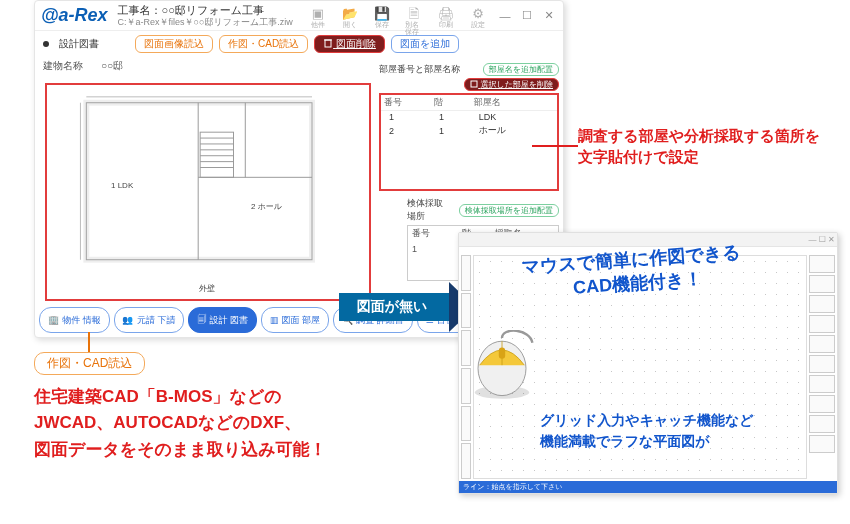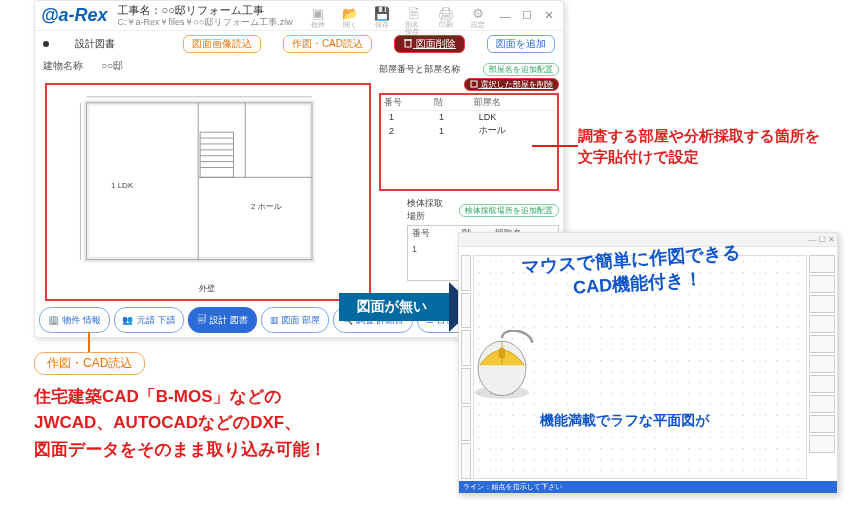--- a/index.html
+++ b/index.html
@@ -33,21 +33,21 @@
 .title-line2 { color: #888; font-size: 9px; }
 .title-icons { display: flex; gap: 14px; margin: 0 10px; }
 .title-icon { width: 18px; height: 18px; display: flex; flex-direction:column; align-items:center; }
 .title-icon-sym { color: #b0b0b0; font-size: 13px; line-height: 1; }
 .title-icon-lab { color: #b0b0b0; font-size: 7px; line-height: 1; margin-top:1px; }
 .win-controls { display: flex; gap: 6px; align-items:center; color:#888; }
 .win-controls span { width: 16px; text-align:center; }
 
 .toolbar {
   display:flex; align-items:center; gap: 6px;
-  padding: 4px 8px; font-size: 10px; justify-content: space-between;
+  padding: 4px 8px; font-size: 10px;
 }
 .sec-label { color:#333; font-size: 10px; }
 .pill {
   border: 1px solid; border-radius: 6px; padding: 1px 8px;
   font-size: 10px; line-height: 1.4; white-space: nowrap;
 }
 .pill-orange { color:#e8730a; border-color:#f4a95a; }
 .pill-red    { color:#fff; background:#7f1d1d; border-color:#e23c3c;text-decoration:underline; }
 .pill-red svg { vertical-align:-1px; }
 .pill-blue   { color:#2a6bd8; border-color:#7aa5eb; }
@@ -436,20 +436,21 @@
   <div class="cad-status">
     <span>ライン：始点を指示して下さい</span>
   </div>
 </div>
 
 <div class="cad-anno1">
   <div>マウスで簡単に作図できる</div>
   <div class="line2">CAD機能付き！</div>
 </div>
 <div class="cad-anno2">
+  <div>グリッド入力やキャッチ機能など</div>
   <div>機能満載でラフな平面図が</div>
 </div>
 
 <div class="mouse">
   <svg viewBox="0 0 100 90">
     <ellipse cx="50" cy="78" rx="34" ry="8" fill="#000" opacity="0.12"></ellipse>
     <ellipse cx="50" cy="48" rx="30" ry="34" fill="#f0f0f0" stroke="#888"></ellipse>
     <path d="M22 44 Q50 6 78 44" fill="#f4c83a" stroke="#c79a12"></path>
     <line x1="50" y1="14" x2="50" y2="44" stroke="#c79a12"></line>
     <rect x="46" y="22" width="8" height="14" rx="4" fill="#d9a316"></rect>

